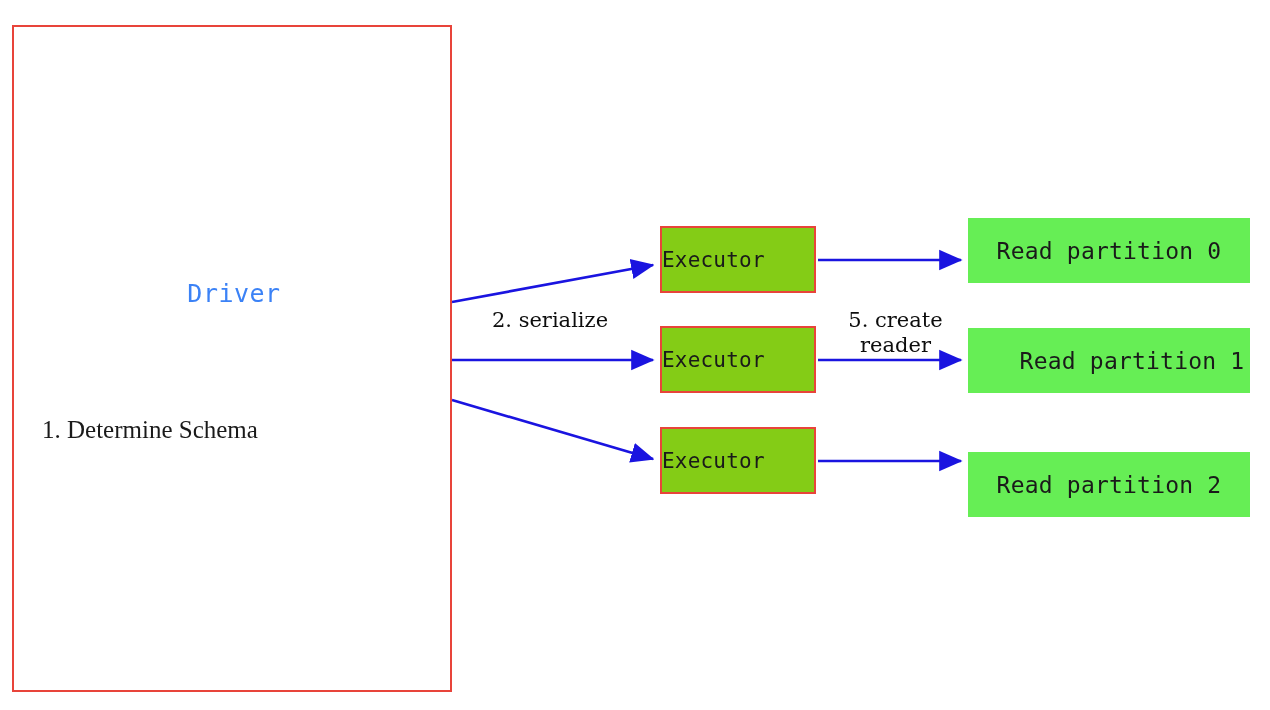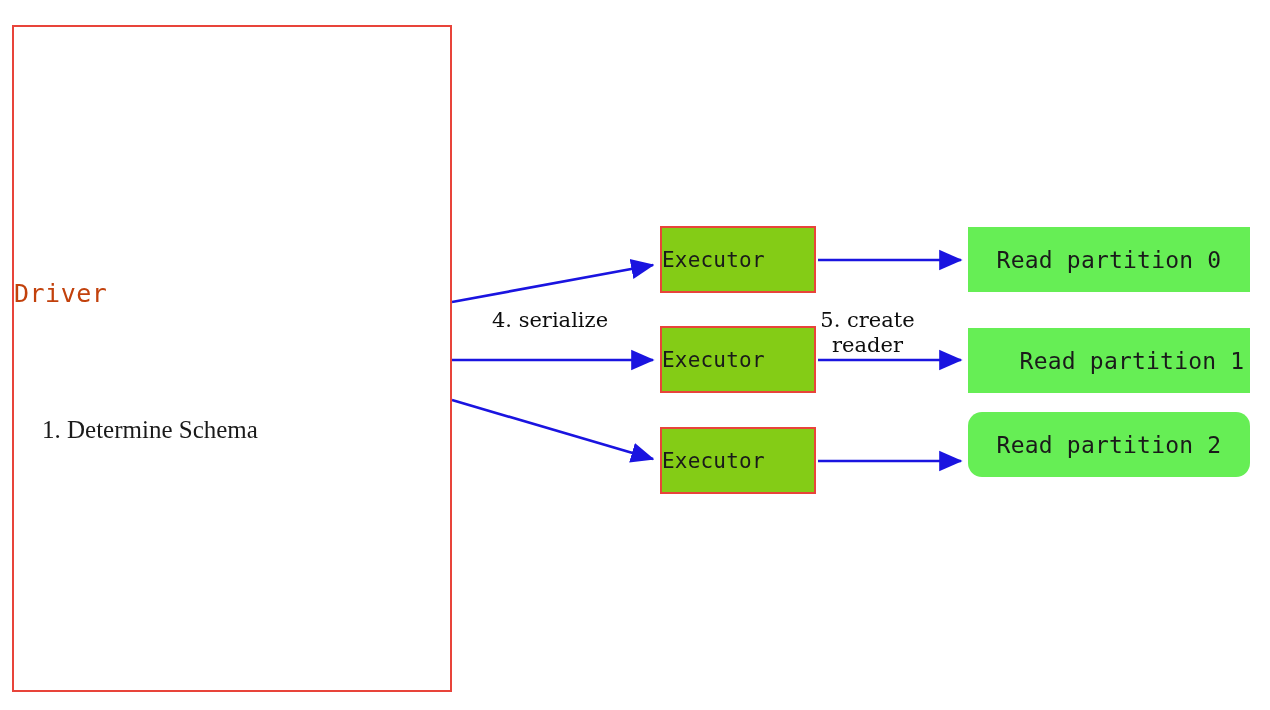--- a/index.html
+++ b/index.html
@@ -35,24 +35,24 @@
     height: 667px;
     box-sizing: border-box;
     border: 2px solid #e8443a;
     background: #ffffff;
   }
   .driver-title {
     position: absolute;
     left: 0;
     top: 252px;
     width: 440px;
-    text-align: left;
+    text-align: center;
     font-family: "DejaVu Sans Mono", "Liberation Mono", monospace;
     font-size: 25px;
-    color: #c2410c;
+    color: #3b82f6;
     letter-spacing: 0.5px;
     white-space: pre;
   }
   .driver-steps {
     position: absolute;
     left: 28px;
     top: 338px;
     font-family: Liberation Serif, serif;
     font-size: 25px;
     line-height: 26px;
@@ -91,23 +91,23 @@
     position: absolute;
     left: 968px;
     width: 282px;
     height: 65px;
     box-sizing: border-box;
     background: #66ee55;
     display: flex;
     align-items: center;
     justify-content: center;
   }
-  .partition-box.p1 { top: 227px; }
+  .partition-box.p1 { top: 218px; }
   .partition-box.p2 { top: 328px; padding-left: 46px; }
-  .partition-box.p3 { top: 412px; border-radius: 14px; }
+  .partition-box.p3 { top: 452px; }
   .partition-label {
     font-family: "DejaVu Sans Mono", "Liberation Mono", monospace;
     font-size: 23px;
     color: #1a1a1a;
     white-space: pre;
     letter-spacing: 0.2px;
   }
 
   
   .edge-label {
@@ -118,21 +118,21 @@
     color: #0d0d0d;
     text-align: center;
     white-space: nowrap;
   }
   .edge-label.serialize {
     left: 460px;
     top: 308px;
     width: 180px;
   }
   .edge-label.create-reader {
-    left: 800px;
+    left: 828px;
     top: 308px;
     width: 135px;
   }
 </style>
 </head>
 <body>
 
 <div id="canvas">
 
   <svg id="edges" viewBox="0 0 1270 710" width="1270" height="710">
@@ -174,20 +174,20 @@
     <span class="partition-label">Read partition 0</span>
   </div>
   <div class="partition-box p2">
     <span class="partition-label">Read partition 1</span>
   </div>
   <div class="partition-box p3">
     <span class="partition-label">Read partition 2</span>
   </div>
 
   <div class="edge-label serialize">
-    <div>4. serialize</div>
+    <div>2. serialize</div>
   </div>
   <div class="edge-label create-reader">
     <div>5. create</div>
     <div>reader</div>
   </div>
 
 </div>
 
 </body></html>

